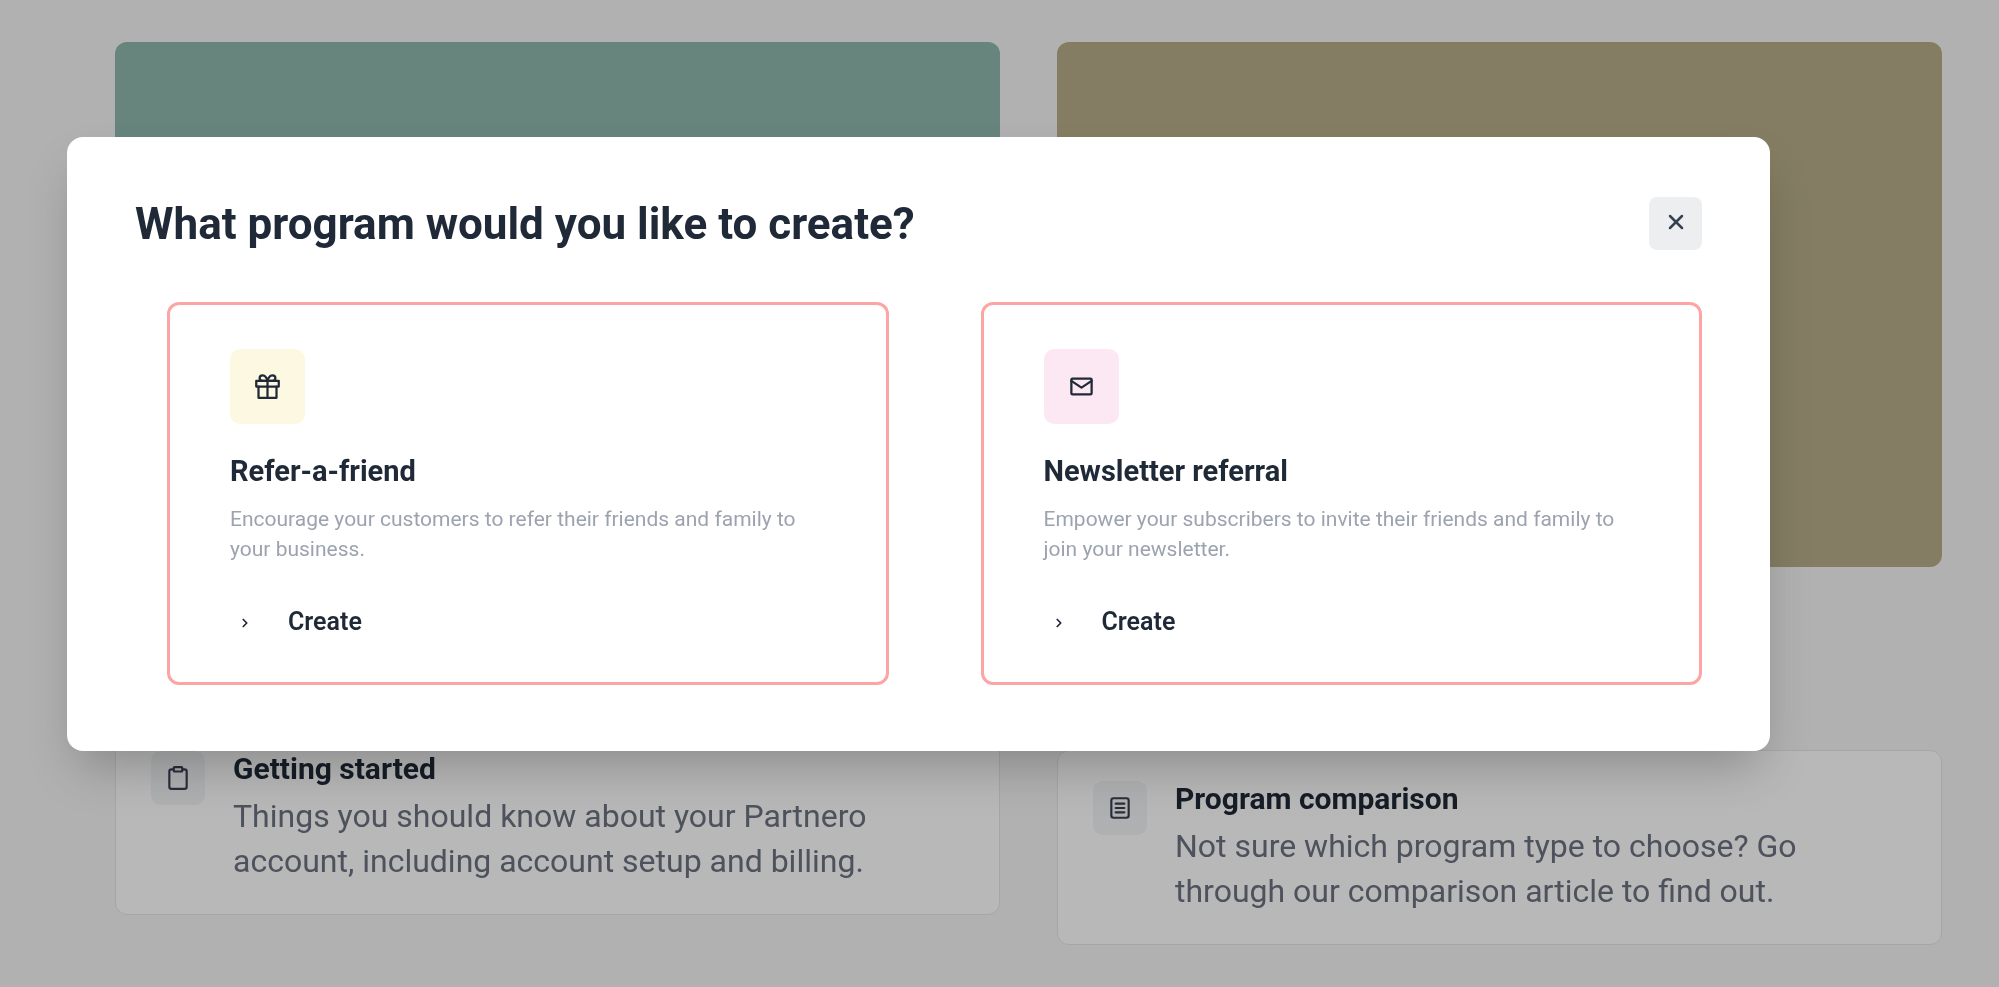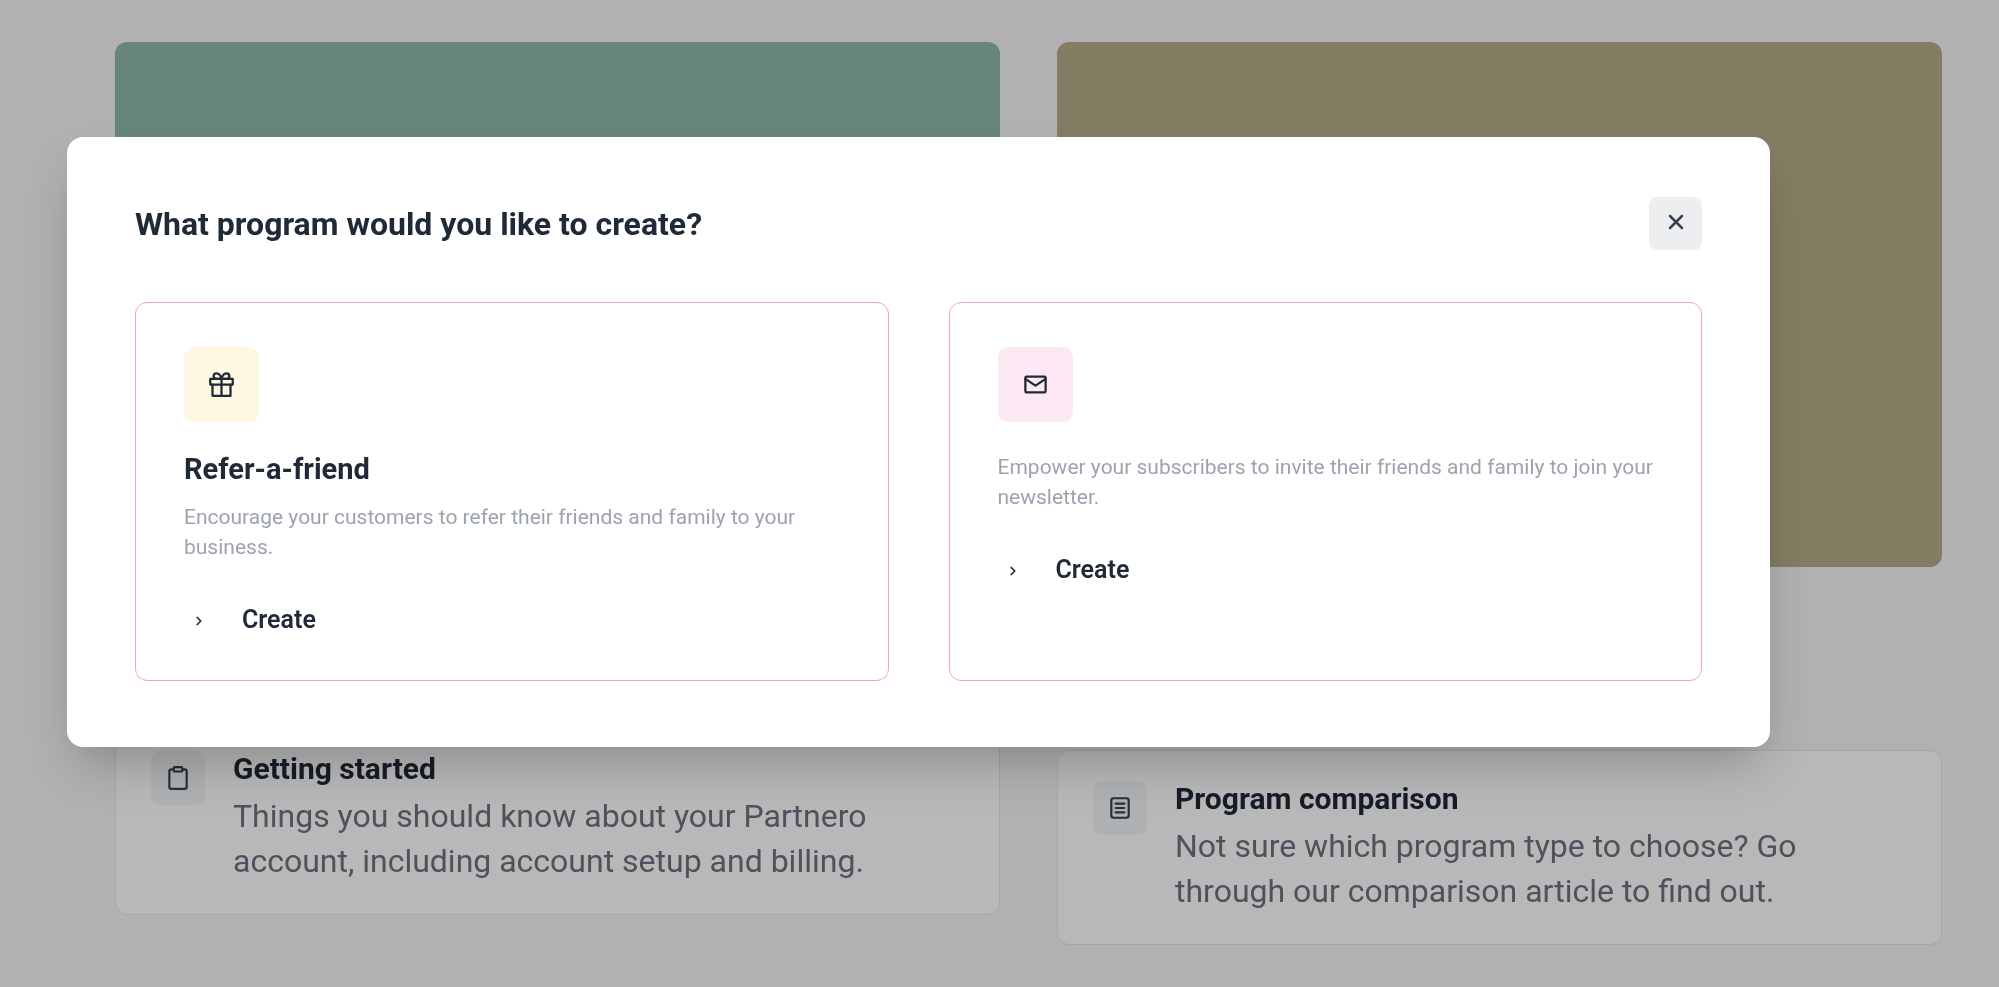--- a/index.html
+++ b/index.html
@@ -97,21 +97,21 @@
       padding: 60px 68px 66px 68px;
       box-shadow: 0 25px 50px -12px rgba(0, 0, 0, 0.25);
     }
     .modal-header {
       display: flex;
       justify-content: space-between;
       align-items: center;
       margin-bottom: 52px;
     }
     .modal-title {
-      font-size: 32px;
+      font-size: 44px;
       font-weight: 700;
       color: #1f2937;
     }
     .close-btn {
       width: 53px;
       height: 53px;
       background: #eceeef;
       border: none;
       border-radius: 8px;
       display: flex;
@@ -119,23 +119,24 @@
       justify-content: center;
       cursor: pointer;
     }
     
     .options-grid {
       display: grid;
       grid-template-columns: 1fr 1fr;
       gap: 60px;
     }
     .option-card {
-      border: 1px solid #fca5a5;
+      border: 3px solid #fca5a5;
       border-radius: 12px;
-      padding: 44px 48px 46px 48px;
+      padding: 44px 48px 46px 60px;
+      margin-left: 32px;
     }
     .option-icon {
       width: 75px;
       height: 75px;
       border-radius: 10px;
       display: flex;
       align-items: center;
       justify-content: center;
       margin-bottom: 30px;
     }
@@ -241,20 +242,21 @@
       </a>
     </div>
 
     <div class="option-card">
       <div class="option-icon option-icon-pink">
         <svg width="27" height="27" viewBox="0 0 24 24" fill="none" stroke="#1f2937" stroke-width="2" stroke-linecap="round" stroke-linejoin="round">
             <rect x="3" y="5" width="18" height="14" rx="1"></rect>
             <polyline points="3 7 12 13 21 7"></polyline>
           </svg>
       </div>
+      <h3 class="option-title">Newsletter referral</h3>
       <p class="option-desc">Empower your subscribers to invite their friends and family to join your newsletter.</p>
       <a class="create-link">
         <span>
           <svg width="14" height="14" viewBox="0 0 24 24" fill="none" stroke="#1f2937" stroke-width="3" stroke-linecap="round" stroke-linejoin="round">
               <polyline points="9 18 15 12 9 6"></polyline>
             </svg>
         </span>
         <span>Create</span>
       </a>
     </div>

